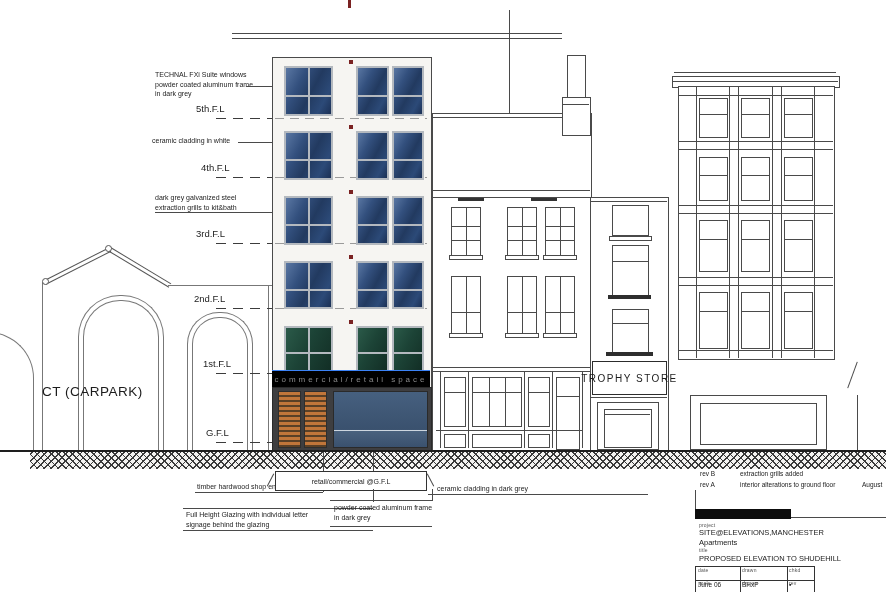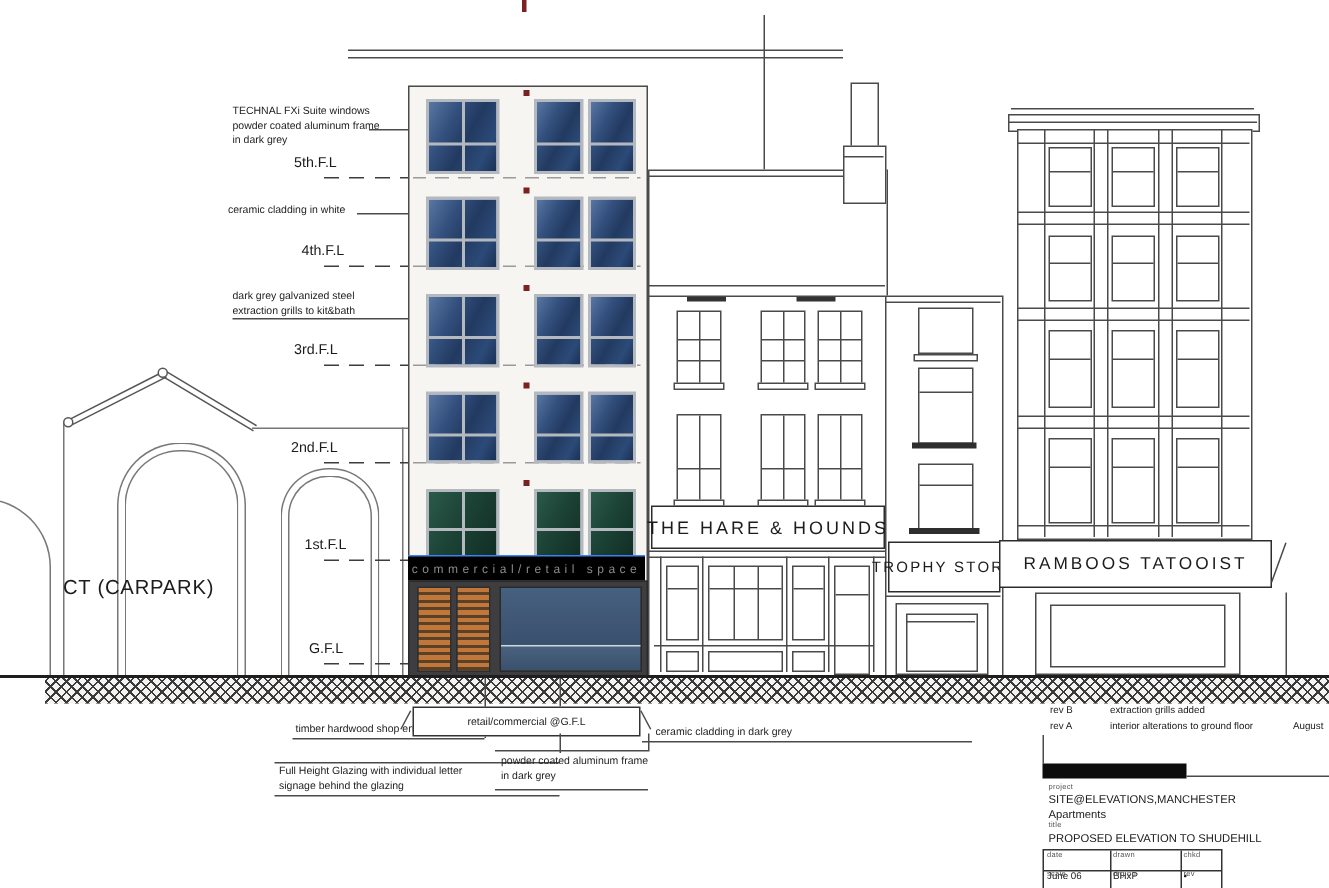--- a/index.html
+++ b/index.html
@@ -198,21 +198,20 @@
       <div class="bar-h" style="top:62%;"></div>
     </div>
   <div class="lwin" style="left:545px;top:276px;width:28px;height:57px;">
       <div class="bar-v"></div>
       <div class="bar-h" style="top:62%;"></div>
     </div>
   <div class="box" style="left:449px;top:333px;width:32px;height:3px;"></div>
   <div class="box" style="left:505px;top:333px;width:32px;height:3px;"></div>
   <div class="box" style="left:543px;top:333px;width:32px;height:3px;"></div>
 
-  <div class="sign" style="left:434px;top:337px;width:154px;height:27px;font-size:12px;letter-spacing:2px;">THE HARE &amp; HOUNDS</div>
   <div class="hl" style="left:432px;top:367px;width:158px;"></div>
   <div class="hl" style="left:432px;top:371px;width:158px;"></div>
   <div class="vl" style="left:440px;top:371px;height:77px;"></div>
   <div class="vl" style="left:468px;top:371px;height:77px;"></div>
   <div class="vl" style="left:524px;top:371px;height:77px;"></div>
   <div class="vl" style="left:552px;top:371px;height:77px;"></div>
   <div class="vl" style="left:582px;top:371px;height:77px;"></div>
   <div class="lwin" style="left:444px;top:377px;width:20px;height:48px;">
       <div class="bar-h" style="top:30%;"></div>
     </div>
@@ -299,21 +298,20 @@
   <div class="lwin" style="left:699px;top:292px;width:27px;height:55px;border-width:1.5px;">
       <div class="bar-h" style="top:32%;"></div>
     </div>
   <div class="lwin" style="left:741px;top:292px;width:27px;height:55px;border-width:1.5px;">
       <div class="bar-h" style="top:32%;"></div>
     </div>
   <div class="lwin" style="left:784px;top:292px;width:27px;height:55px;border-width:1.5px;">
       <div class="bar-h" style="top:32%;"></div>
     </div>
 
-  <div class="sign" style="left:666px;top:360px;width:180px;height:30px;font-size:11.5px;letter-spacing:2px;">RAMBOOS TATOOIST</div>
   <div class="vl" style="left:852px;top:361px;height:28px;transform:rotate(20deg);"></div>
   <div class="box" style="left:690px;top:395px;width:135px;height:53px;"></div>
   <div class="box" style="left:700px;top:403px;width:115px;height:40px;"></div>
   <div class="vl" style="left:857px;top:395px;height:55px;"></div>
 
   <div class="hatch" style="left:30px;top:450px;width:856px;height:18px;"></div>
   <div class="hl" style="left:0;top:450px;width:886px;height:2px;background:#1e1e1e;"></div>
 
   <div class="vl" style="left:323px;top:452px;height:40px;"></div>
   <div class="note" style="left:197px;top:482px;">timber hardwood shop entrance</div>

